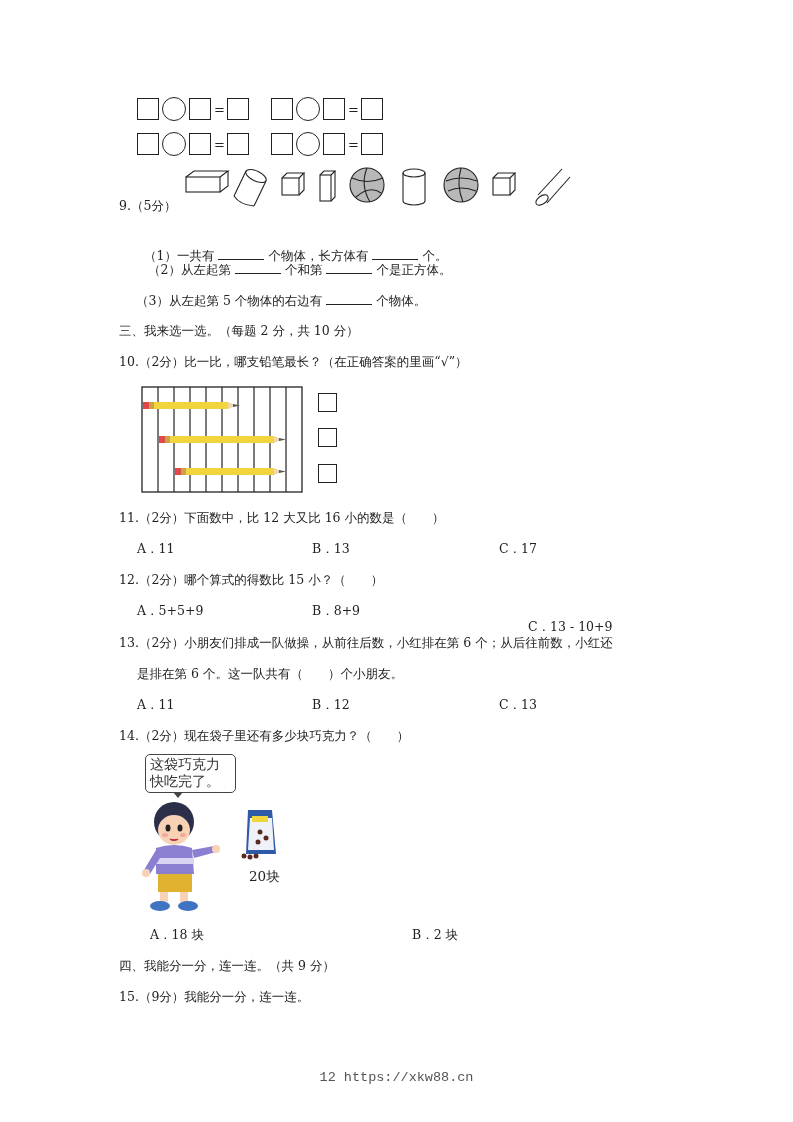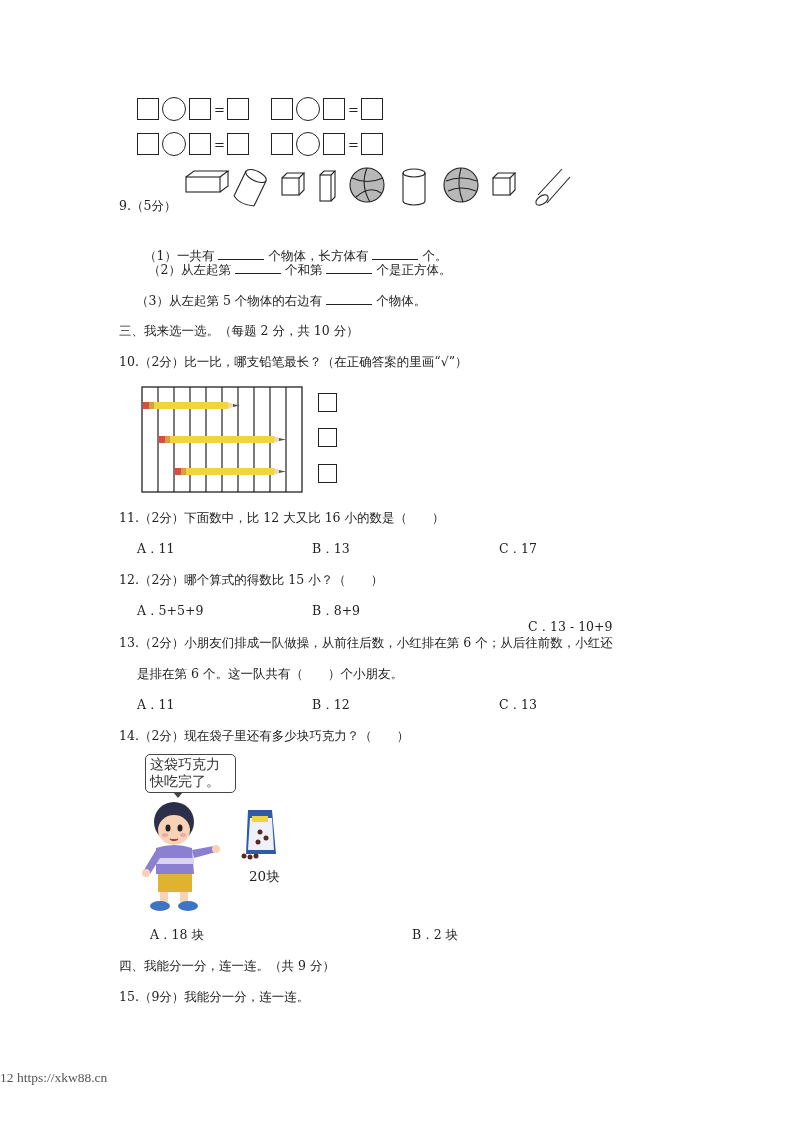--- a/index.html
+++ b/index.html
@@ -7,22 +7,22 @@
          font-family: "DejaVu Serif", "Liberation Serif", serif; color: #222; font-size: 12.5px; }
   .abs { position: absolute; }
   .line { position: absolute; white-space: nowrap; line-height: 16px; }
   .blank { display: inline-block; width: 46px; border-bottom: 1px solid #222; height: 12px; margin: 0 4px; vertical-align: baseline; }
   .eq-row { position: absolute; display: flex; align-items: center; }
   .sq { width: 22px; height: 22px; border: 1.3px solid #222; box-sizing: border-box; display: inline-block; }
   .ci { width: 24px; height: 24px; border: 1.3px solid #222; border-radius: 50%; box-sizing: border-box; display: inline-block; margin: 0 3px; }
   .eqs { width: 10px; text-align: center; font-size: 13px; margin: 0 3px; font-family: "DejaVu Sans", sans-serif; }
   .gap { width: 22px; display: inline-block; }
   .chk { position: absolute; width: 19px; height: 19px; border: 1.3px solid #222; box-sizing: border-box; }
-  .footer { position: absolute; left: 0; width: 793px; top: 1070px; 
-            font-family: Liberation Serif, serif; font-size: 13.5px; color: #555; }
+  .footer { position: absolute; left: 0; width: 793px; top: 1070px; text-align: center;
+            font-family: Liberation Mono, monospace; font-size: 13.5px; color: #555; }
 </style>
 </head>
 <body>
 
 <div class="eq-row" style="left:137px; top:97px;">
   <span class="sq"></span>
   <span class="ci"></span>
   <span class="sq"></span>
   <span class="eqs">=</span>
   <span class="sq"></span>

